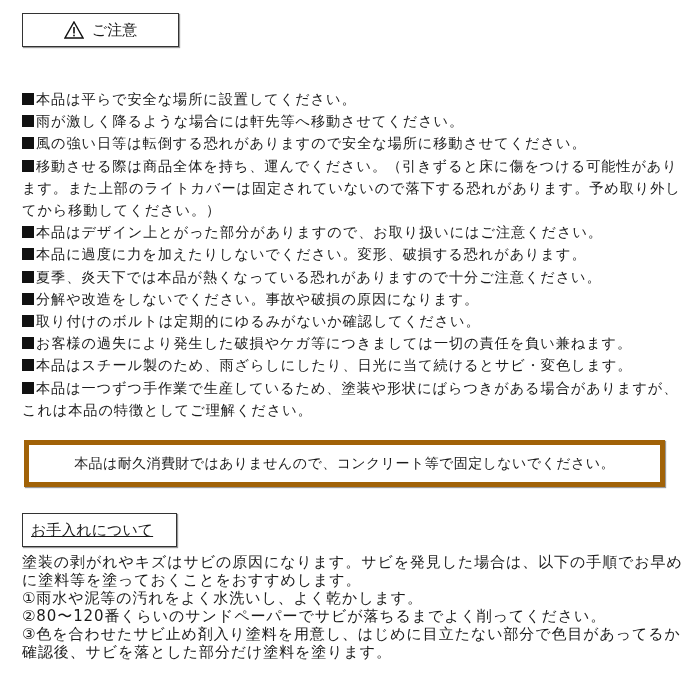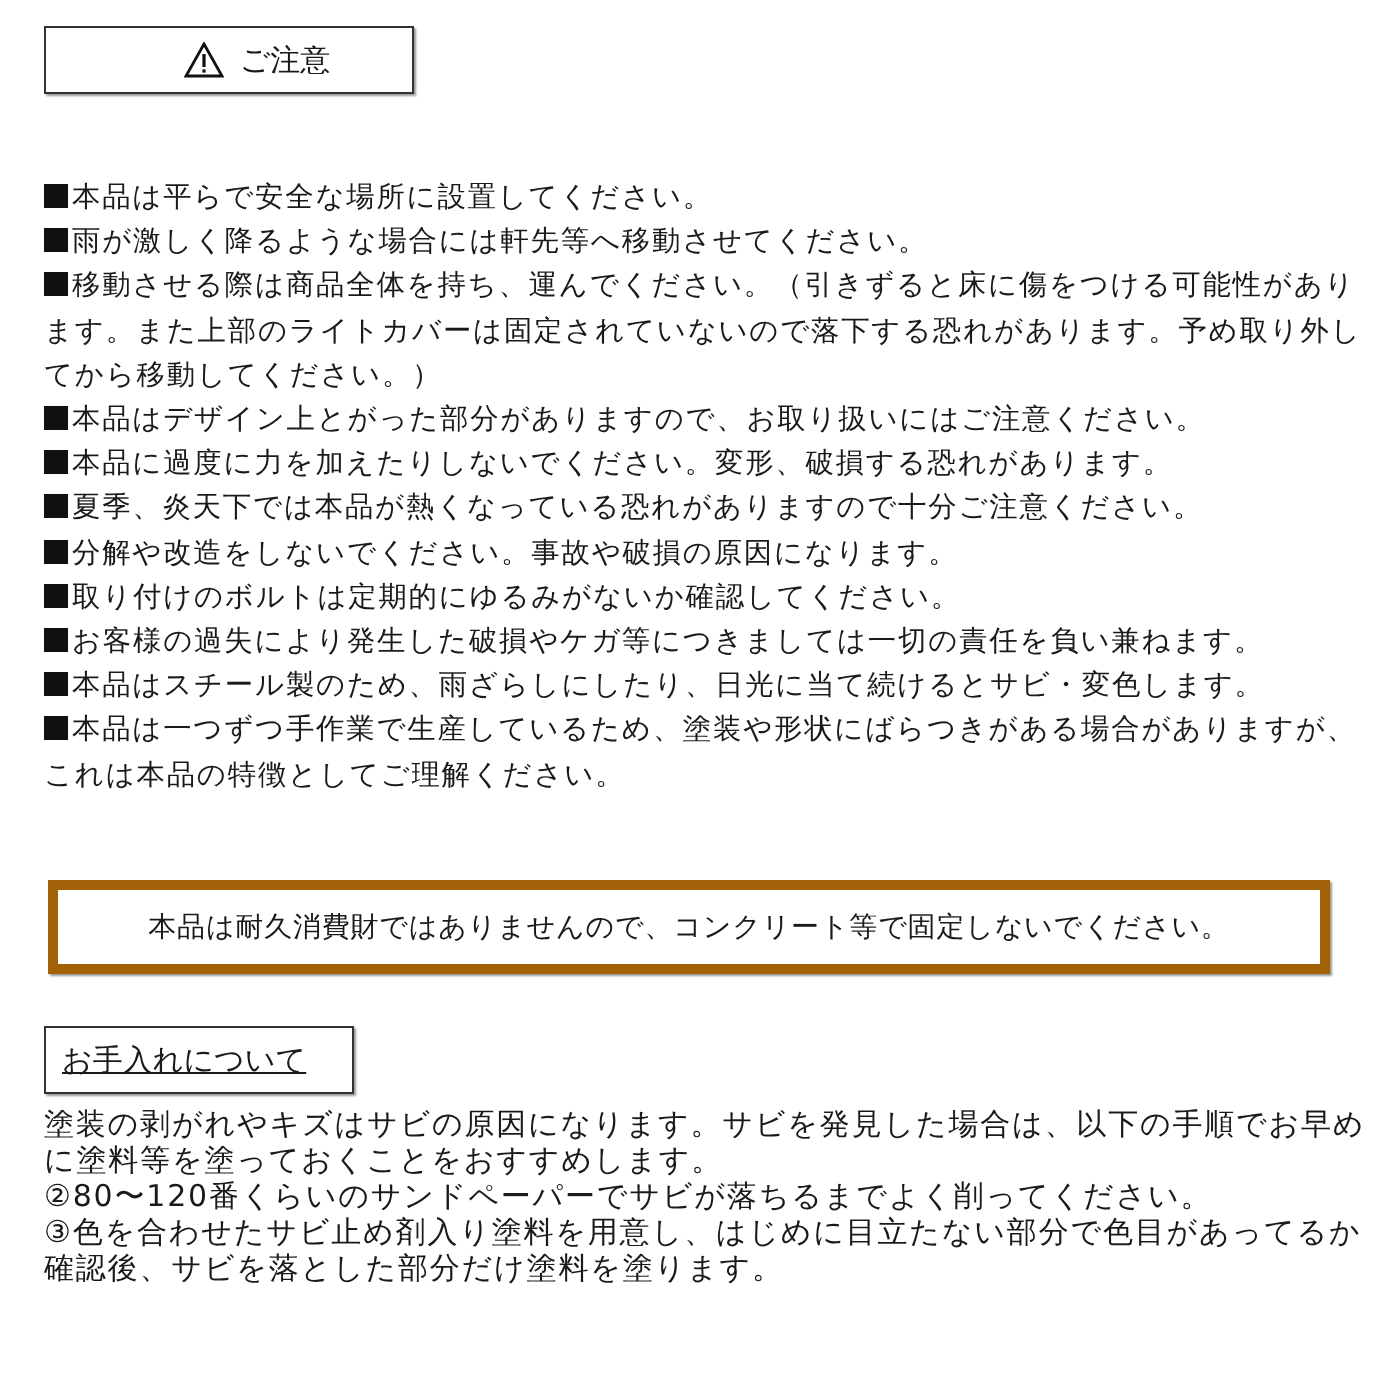--- a/index.html
+++ b/index.html
@@ -8,21 +8,20 @@
     font-family: "DejaVu Sans", "Liberation Sans", sans-serif;
     color: #1a1a1a;
   }
   .heading-box {
     position: absolute;
     border: 1px solid #333;
     box-shadow: 1px 1px 1px #999;
     background: #fff;
     display: flex; align-items: center; justify-content: center;
     font-size: 15px;
-    padding-left: 28px;
   }
   .caution-box { left: 22px; top: 13px; width: 155px; height: 32px; }
   .care-box { left: 22px; top: 513px; width: 155px; height: 34px; justify-content: flex-start; padding-left: 8px; box-sizing: border-box; text-decoration: underline; }
   .warn-icon { display: inline-block; width: 20px; height: 18px; margin-right: 8px; }
   .notes {
     position: absolute; left: 22px; top: 52px; width: 665px;
     font-size: 14.2px; line-height: 22.2px; letter-spacing: 0.9px; margin-top: 36px;
   }
   .notes p { margin: 0; }
   .bullet {
@@ -49,20 +48,21 @@
     <polygon points="10,1 19,17 1,17" fill="none" stroke="#111" stroke-width="1.4"></polygon>
     <rect x="9.2" y="6" width="1.6" height="6.5" fill="#111"></rect>
     <rect x="9.2" y="13.7" width="1.6" height="1.6" fill="#111"></rect>
   </svg>
   <span>ご注意</span>
 </div>
 
 <div class="notes">
   <p><span class="bullet"></span><span>本品は平らで安全な場所に設置してください。</span></p>
   <p><span class="bullet"></span><span>雨が激しく降るような場合には軒先等へ移動させてください。</span></p>
+  <p><span class="bullet"></span><span>風の強い日等は転倒する恐れがありますので安全な場所に移動させてください。</span></p>
   <p><span class="bullet"></span><span>移動させる際は商品全体を持ち、運んでください。（引きずると床に傷をつける可能性があります。また上部のライトカバーは固定されていないので落下する恐れがあります。予め取り外してから移動してください。）</span></p>
   <p><span class="bullet"></span><span>本品はデザイン上とがった部分がありますので、お取り扱いにはご注意ください。</span></p>
   <p><span class="bullet"></span><span>本品に過度に力を加えたりしないでください。変形、破損する恐れがあります。</span></p>
   <p><span class="bullet"></span><span>夏季、炎天下では本品が熱くなっている恐れがありますので十分ご注意ください。</span></p>
   <p><span class="bullet"></span><span>分解や改造をしないでください。事故や破損の原因になります。</span></p>
   <p><span class="bullet"></span><span>取り付けのボルトは定期的にゆるみがないか確認してください。</span></p>
   <p><span class="bullet"></span><span>お客様の過失により発生した破損やケガ等につきましては一切の責任を負い兼ねます。</span></p>
   <p><span class="bullet"></span><span>本品はスチール製のため、雨ざらしにしたり、日光に当て続けるとサビ・変色します。</span></p>
   <p><span class="bullet"></span><span>本品は一つずつ手作業で生産しているため、塗装や形状にばらつきがある場合がありますが、これは本品の特徴としてご理解ください。</span></p>
 </div>
@@ -70,15 +70,16 @@
 <div class="notice-box">
   <span>本品は耐久消費財ではありませんので、コンクリート等で固定しないでください。</span>
 </div>
 
 <div class="heading-box care-box">
   <span>お手入れについて</span>
 </div>
 
 <div class="care-text">
   <p>塗装の剥がれやキズはサビの原因になります。サビを発見した場合は、以下の手順でお早めに塗料等を塗っておくことをおすすめします。</p>
+  <p>①雨水や泥等の汚れをよく水洗いし、よく乾かします。</p>
   <p>②80〜120番くらいのサンドペーパーでサビが落ちるまでよく削ってください。</p>
   <p>③色を合わせたサビ止め剤入り塗料を用意し、はじめに目立たない部分で色目があってるか確認後、サビを落とした部分だけ塗料を塗ります。</p>
 </div>
 
 </body></html>

